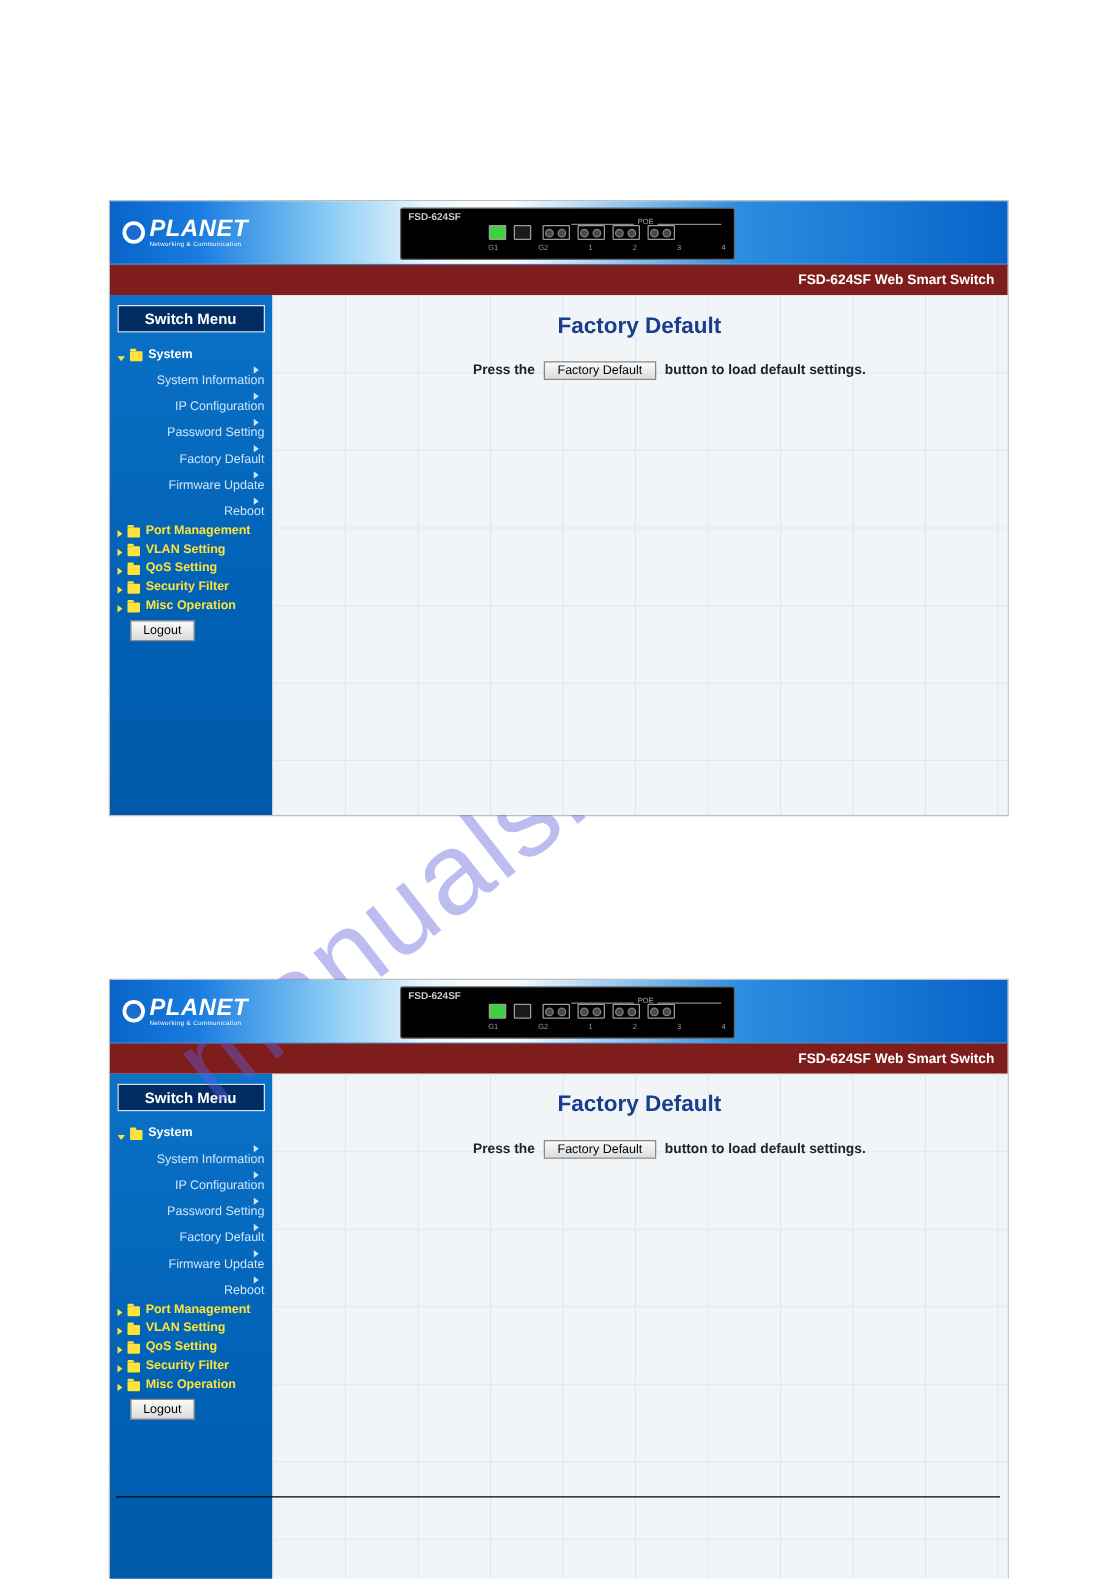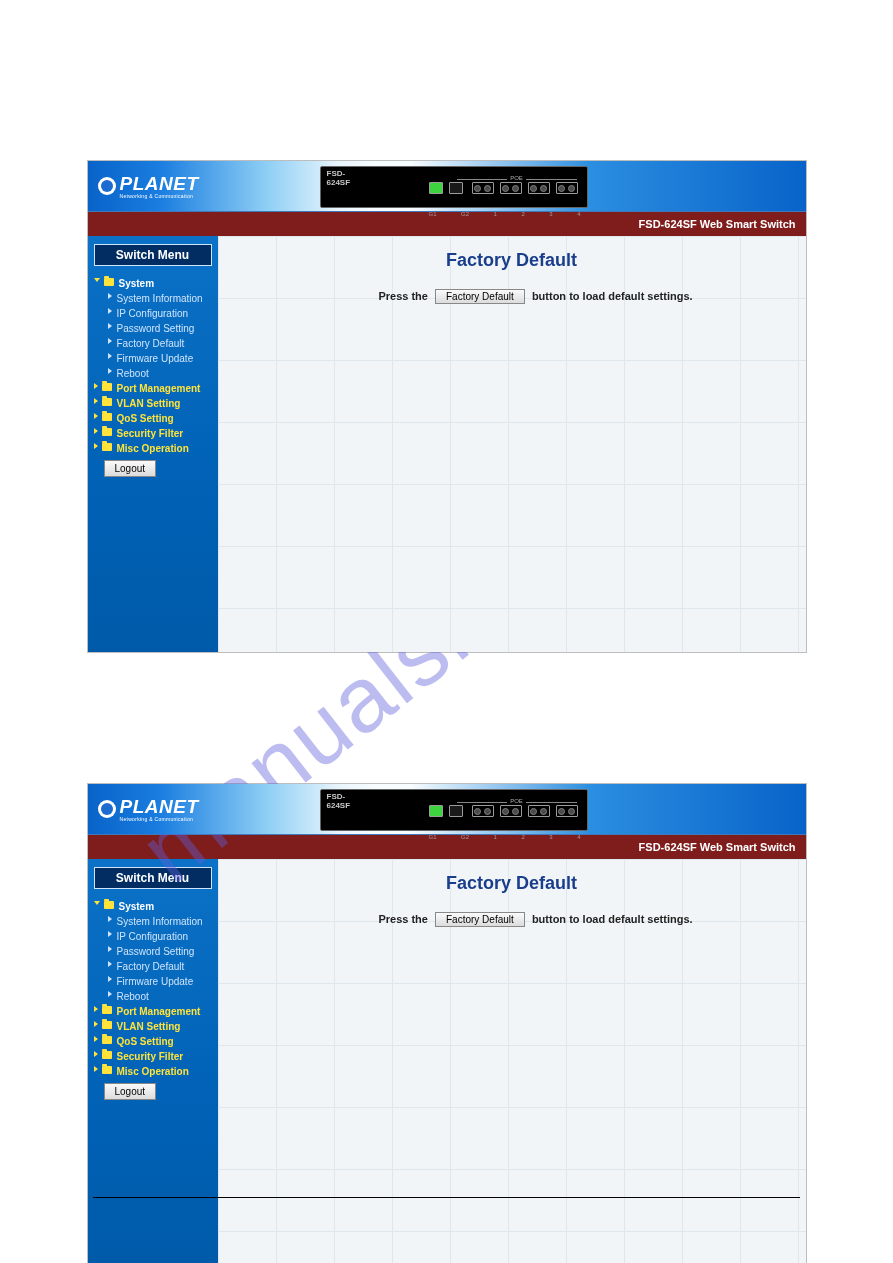--- a/index.html
+++ b/index.html
@@ -36,21 +36,21 @@
   .logo .globe::after {
     content: ""; position: absolute; inset: 3px;
     border-radius: 50%; background: #1b6bd0;
   }
   .logo .txt { font-size: 19px; letter-spacing: 0.5px; }
   .logo .sub { font-size: 5px; font-weight: normal; font-style: normal; letter-spacing: 0.3px; margin-top: -2px; }
   .device-box {
     position: absolute; left: 232px; top: 5px;
     width: 268px; height: 42px; background: #000;
     border: 1px solid #666; border-radius: 2px;
-    display: flex; flex-direction: row;
+    display: flex; flex-direction: column;
   }
   .device-box .model {
     color: #c8c8c8; font-size: 8px; font-weight: bold; padding: 2px 0 0 6px;
   }
   .ports-row {
     display: flex; align-items: center; padding: 2px 6px 0 70px; position: relative;
   }
   .port-g {
     width: 14px; height: 12px; border: 1px solid #9c9c9c; margin-right: 6px;
     display: inline-block; border-radius: 1px;
@@ -87,26 +87,26 @@
     width: 130px;
     background: linear-gradient(180deg, #0b72c7 0%, #0061b5 60%, #005aa9 100%);
     padding: 8px 6px 0 6px; color: #fff;
   }
   .switch-menu {
     border: 1px solid #cfe4fb; background: #022d63; color: #fff;
     font-weight: bold; font-size: 12px; text-align: center; padding: 3px 0;
     margin-bottom: 10px;
   }
   .nav-item, .nav-sub {
-    display: flex; align-items: flex-start; font-size: 10px;
+    display: flex; align-items: flex-end; font-size: 10px;
     padding: 2px 0; cursor: pointer;
   }
   .nav-item { color: #ffe33a; font-weight: bold; }
   .nav-item.active { color: #fff; }
-  .nav-sub { color: #cfe4fb; padding-left: 14px; }
+  .nav-sub { color: #cfe4fb; padding-left: 14px; flex-direction: column; }
   .folder {
     width: 10px; height: 8px; background: #ffe33a; margin-right: 5px;
     border-radius: 1px; position: relative;
   }
   .folder::before {
     content: ""; position: absolute; top: -2px; left: 0; width: 5px; height: 2px; background: #ffe33a; border-radius: 1px 1px 0 0;
   }
   .caret {
     width: 0; height: 0; border-top: 3px solid transparent;
     border-bottom: 3px solid transparent; border-left: 4px solid #ffe33a;

